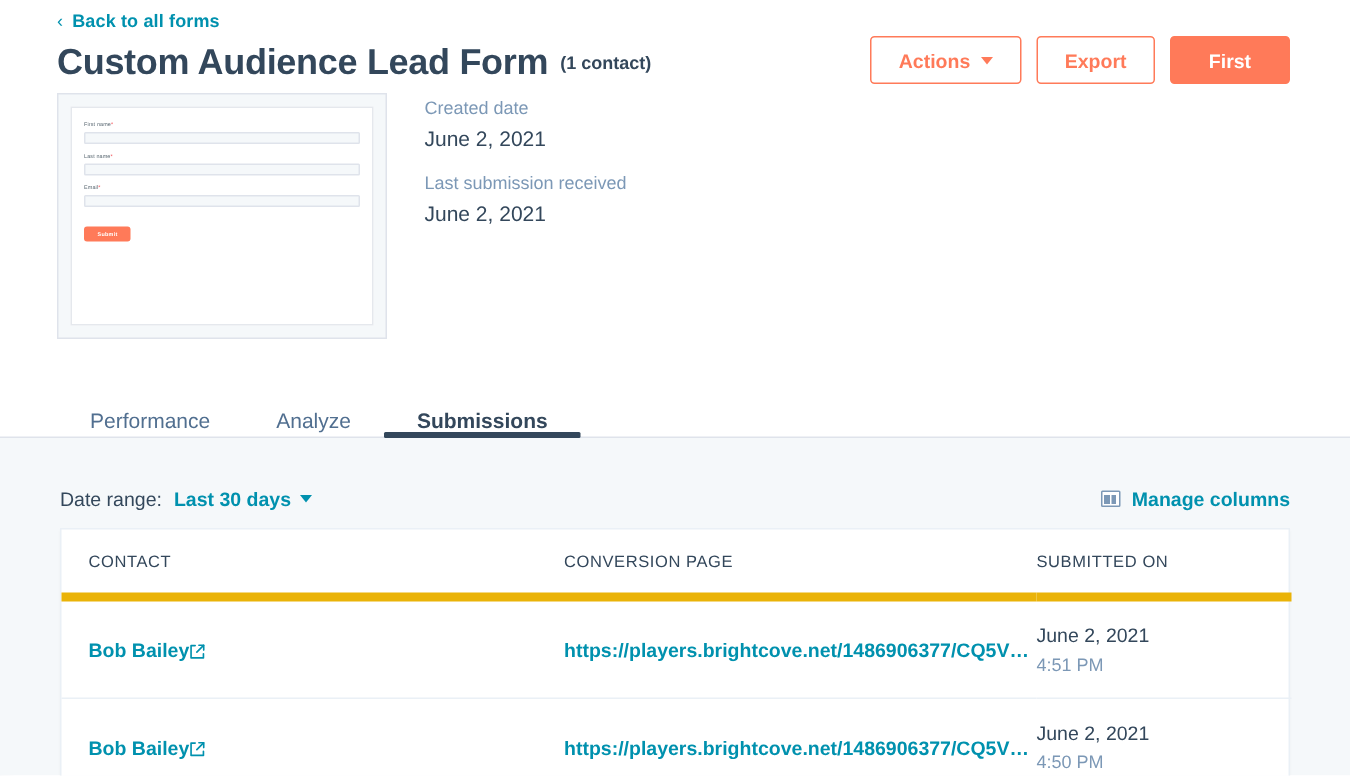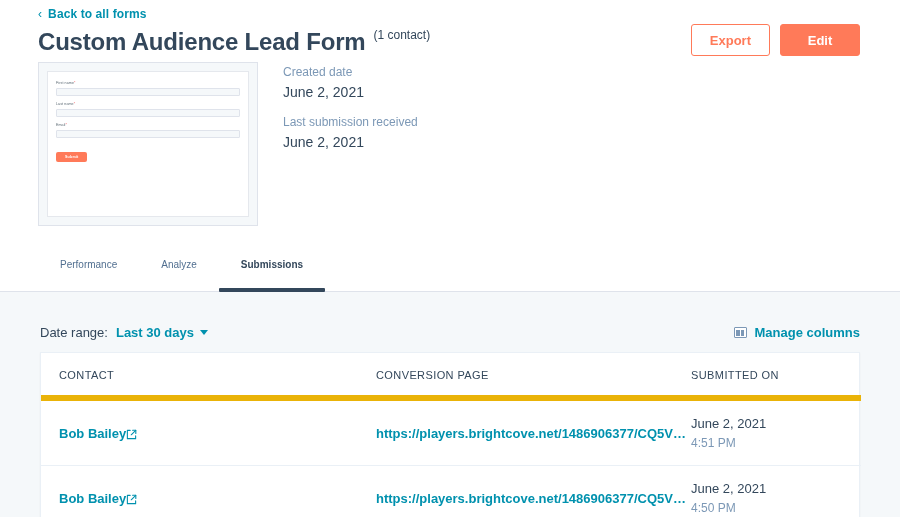--- a/index.html
+++ b/index.html
@@ -28,27 +28,27 @@
   .back-link {
     position: absolute; left: 38px; top: 7px;
     font-size: 12px; font-weight: bold; color: #0091ae;
     letter-spacing: 0.1px; cursor: pointer;
     display: flex; align-items: center; gap: 6px;
   }
   .back-chevron { font-size: 12px; line-height: 1; color: #0091ae; font-weight: normal; }
 
   .title-row {
     position: absolute; left: 38px; top: 28px;
-    display: flex; align-items: flex-start; gap: 8px;
+    display: flex; align-items: center; gap: 8px;
   }
   .page-title {
     font-size: 24px; font-weight: bold; color: #33475b;
     letter-spacing: -0.2px;
   }
-  .contact-count { font-size: 12px; font-weight: normal; color: #33475b; }
+  .contact-count { font-size: 12px; font-weight: bold; color: #33475b; }
 
   .header-actions {
     position: absolute; right: 40px; top: 24px;
     display: flex; gap: 10px; align-items: center;
   }
   .btn {
     height: 32px; border-radius: 3px; font-size: 13px; font-weight: bold;
     display: flex; align-items: center; justify-content: center;
     cursor: pointer; padding: 0 18px; white-space: nowrap;
   }
@@ -101,22 +101,22 @@
   .meta-block { margin-bottom: 12px; }
   .meta-label { font-size: 12px; color: #7c98b6; line-height: 17px; }
   .meta-value { font-size: 14px; color: #33475b; line-height: 20px; margin-top: 1px; }
 
   
   .tabs {
     position: absolute; left: 38px; bottom: 0;
     display: flex; align-items: flex-end; height: 46px;
   }
   .tab {
-    font-size: 10px; color: #516f90; cursor: pointer;
-    padding: 0 22px 22px 22px; position: relative;
+    font-size: 14px; color: #516f90; cursor: pointer;
+    padding: 0 22px 4px 22px; position: relative;
     white-space: nowrap;
   }
   .tab.active { color: #33475b; font-weight: bold; text-align: center; }
   .tab.active::after {
     content: ""; position: absolute; left: 0; right: 0; bottom: 0;
     height: 4px; background: #33475b; border-radius: 1px;
   }
   .tabs-baseline {
     position: absolute; left: 0; bottom: 0; width: 900px; height: 1px;
     background: #dfe3eb;
@@ -198,24 +198,28 @@
       <span>Back to all forms</span>
     </div>
 
     <div class="title-row">
       <span class="page-title">Custom Audience Lead Form</span>
       <span class="contact-count">(1 contact)</span>
     </div>
 
     <div class="header-actions">
       <div class="btn btn-secondary">
+        <span>Actions</span>
+        <span class="caret"></span>
+      </div>
+      <div class="btn btn-secondary">
         <span>Export</span>
       </div>
       <div class="btn btn-primary">
-        <span>Edit</span>
+        <span>First</span>
       </div>
     </div>
 
     <div class="form-preview">
       <div class="form-inner">
         <div class="fld">
           <span class="fld-label"><span>First name</span><span class="req">*</span></span>
           <div class="fld-input"></div>
         </div>
         <div class="fld">

